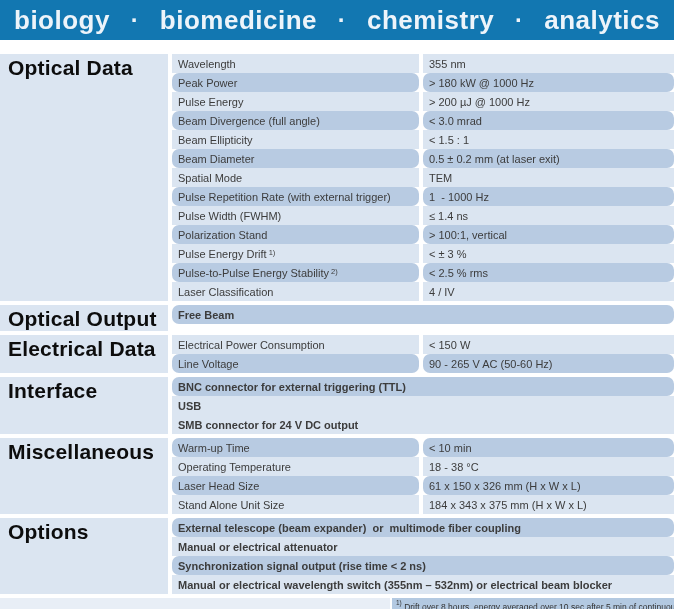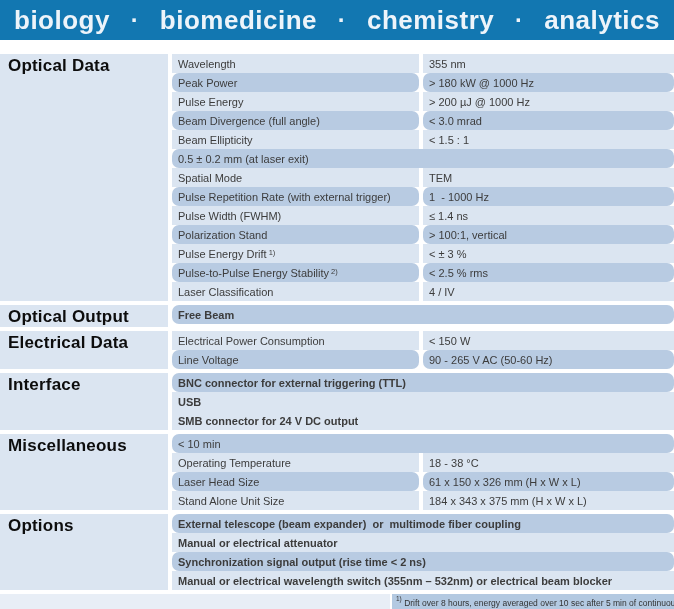--- a/index.html
+++ b/index.html
@@ -12,21 +12,21 @@
     height:40px;background:#1277b1;display:flex;align-items:center;
     justify-content:space-between;padding:0 14px;box-sizing:border-box;
     color:#edf4fa;font-size:26px;font-weight:bold;letter-spacing:0.5px;
     margin-bottom:14px;
   }
   .banner .dot{font-size:24px;}
   
   .section{display:flex;margin-bottom:4px;}
   .sec-left{
     width:168px;min-width:168px;background:#dbe5f1;box-sizing:border-box;
-    padding:2px 0 0 8px;font-size:17px;font-weight:bold;color:#0d0d0d;
+    padding:2px 0 0 8px;font-size:21px;font-weight:bold;color:#0d0d0d;
     margin-right:4px;letter-spacing:0.2px;
   }
   .sec-rows{flex:1;display:flex;flex-direction:column;}
   .row{height:19px;display:flex;align-items:center;background:#fff;}
   .cell{
     height:19px;display:flex;align-items:center;box-sizing:border-box;
     padding-left:6px;font-size:11px;color:#3c3c3c;white-space:pre;overflow:hidden;
   }
   .cell-label{width:247px;min-width:247px;margin-right:4px;}
   .cell-value{flex:1;}
@@ -79,20 +79,21 @@
           </div>
           <div class="row">
             <div class="cell cell-label shade-dark"><span>Beam Divergence (full angle)</span></div>
             <div class="cell cell-value shade-dark"><span>&lt; 3.0 mrad</span></div>
           </div>
           <div class="row">
             <div class="cell cell-label shade-light"><span>Beam Ellipticity</span></div>
             <div class="cell cell-value shade-light"><span>&lt; 1.5 : 1</span></div>
           </div>
           <div class="row">
+            <div class="cell cell-label shade-dark"><span>Beam Diameter</span></div>
             <div class="cell cell-value shade-dark"><span>0.5 ± 0.2 mm (at laser exit)</span></div>
           </div>
           <div class="row">
             <div class="cell cell-label shade-light"><span>Spatial Mode</span></div>
             <div class="cell cell-value shade-light"><span>TEM</span><sub class="sb">00</sub></div>
           </div>
           <div class="row">
             <div class="cell cell-label shade-dark"><span>Pulse Repetition Rate (with external trigger)</span></div>
             <div class="cell cell-value shade-dark"><span>1  - 1000 Hz</span></div>
           </div>
@@ -150,20 +151,21 @@
           </div>
           <div class="row">
             <div class="cell cell-full shade-light">SMB connector for 24 V DC output</div>
           </div>
         </div>
       </div>
       <div class="section">
         <div class="sec-left">Miscellaneous</div>
         <div class="sec-rows">
           <div class="row">
+            <div class="cell cell-label shade-dark"><span>Warm-up Time</span></div>
             <div class="cell cell-value shade-dark"><span>&lt; 10 min</span></div>
           </div>
           <div class="row">
             <div class="cell cell-label shade-light"><span>Operating Temperature</span></div>
             <div class="cell cell-value shade-light"><span>18 - 38 °C</span></div>
           </div>
           <div class="row">
             <div class="cell cell-label shade-dark"><span>Laser Head Size</span></div>
             <div class="cell cell-value shade-dark"><span>61 x 150 x 326 mm (H x W x L)</span></div>
           </div>

